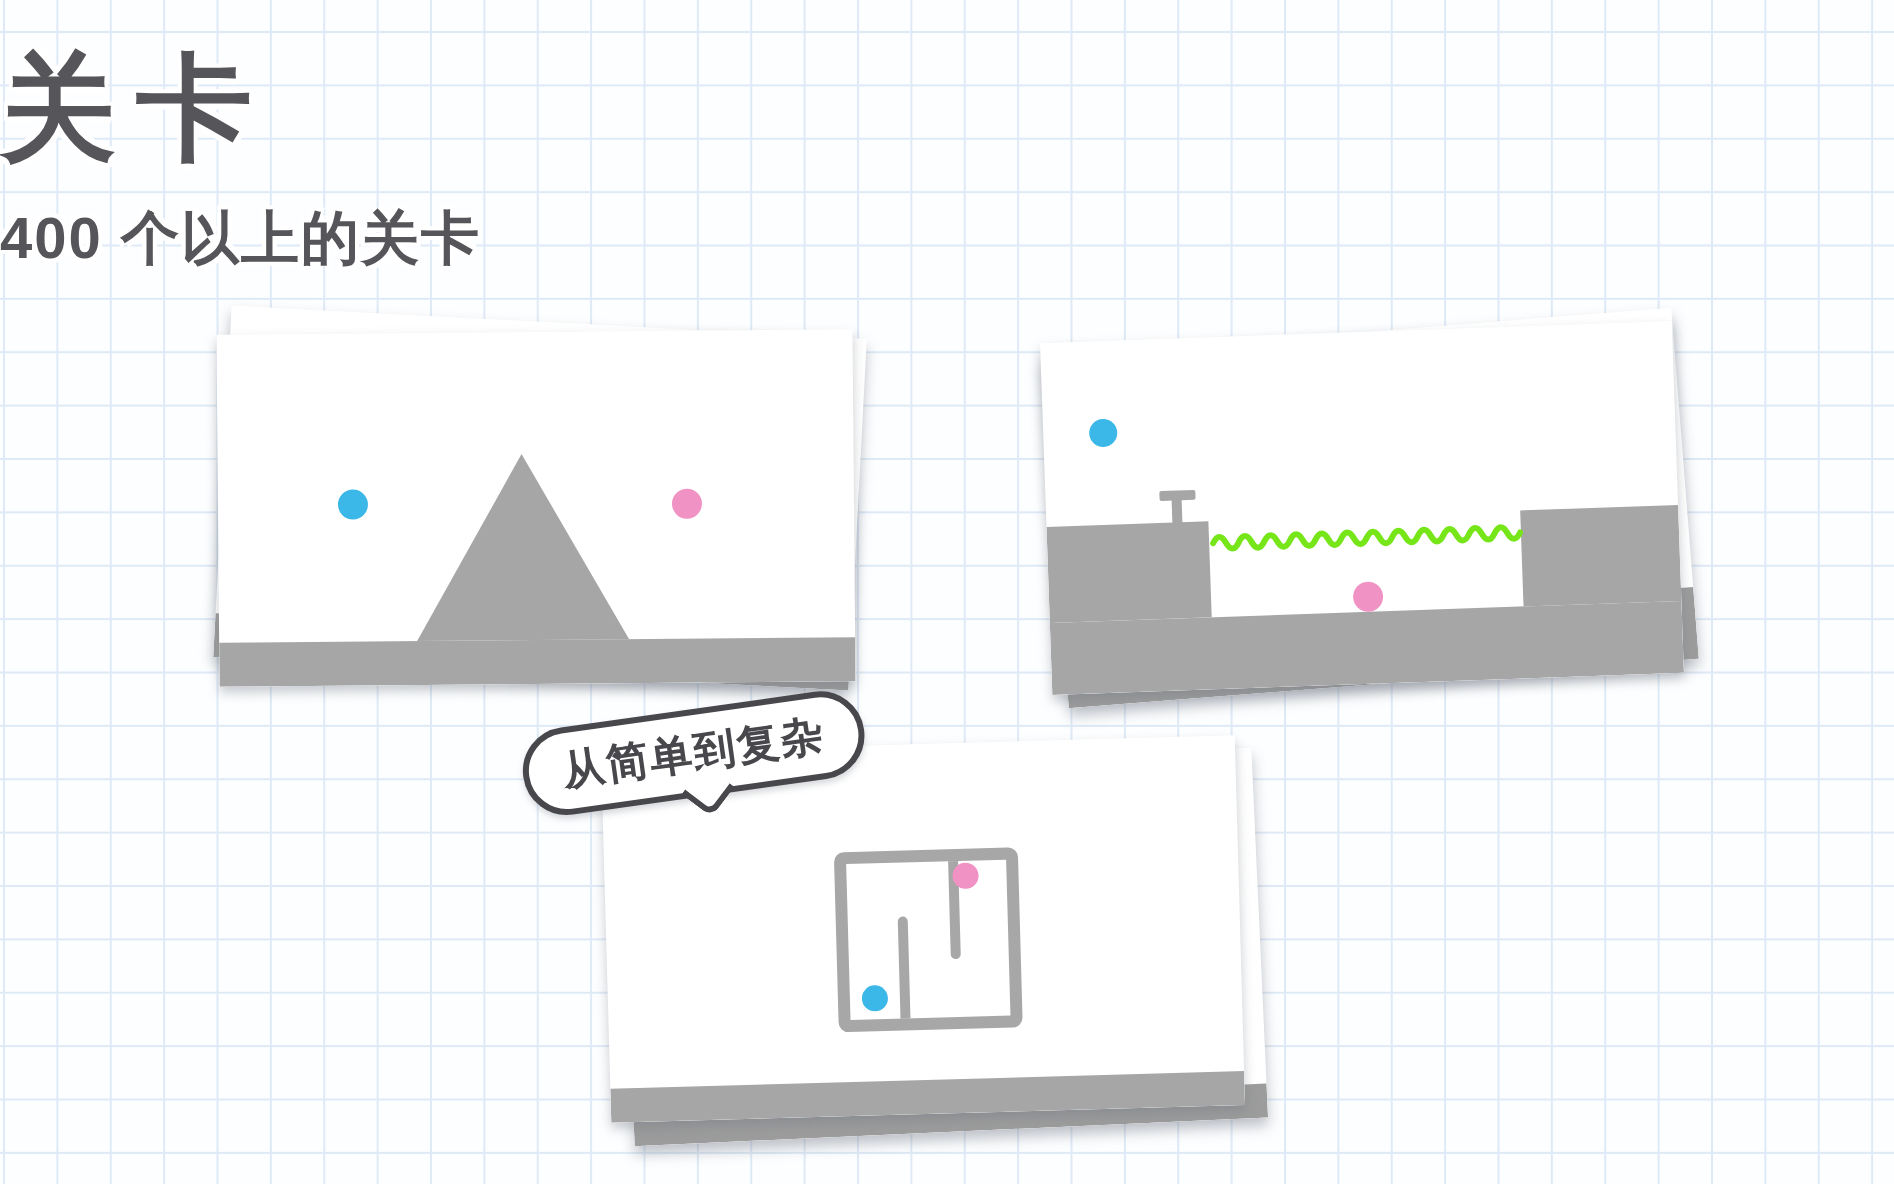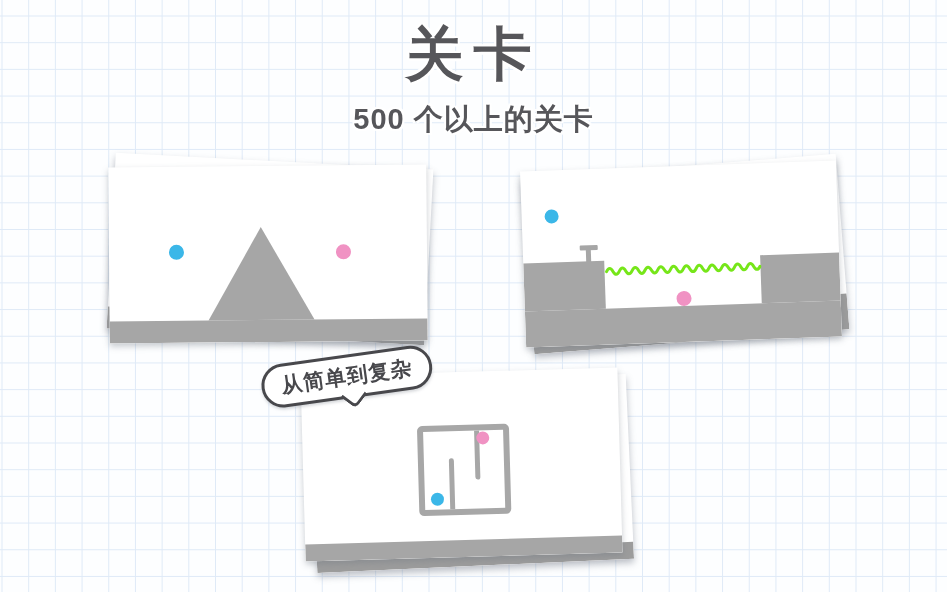--- a/index.html
+++ b/index.html
@@ -6,21 +6,21 @@
   body{
     width:947px;height:592px;overflow:hidden;position:relative;
     font-family:"Liberation Sans","DejaVu Sans",sans-serif;
     background-color:#fdfeff;
     background-image:
       linear-gradient(to right,#dfeaf7 1px,transparent 1px),
       linear-gradient(to bottom,#dfeaf7 1px,transparent 1px);
     background-size:26.7px 26.7px;
     background-position:1.5px 15.5px;
   }
-  .header{position:absolute;left:0;top:0;width:947px;text-align:center;z-index:3;}
+  .header{position:absolute;left:0;top:0;width:947px;text-align:left;z-index:3;}
   .title{
     margin:0;padding-top:16px;font-size:58px;font-weight:700;letter-spacing:10px;
     text-shadow:2px 2px 0 #fff,-2px -2px 0 #fff,2px -2px 0 #fff,-2px 2px 0 #fff,0 3px 0 #fff;
   }
   .subtitle{
     margin-top:6px;font-size:29px;font-weight:700;letter-spacing:1px;
     text-shadow:2px 2px 0 #fff,-2px -2px 0 #fff,2px -2px 0 #fff,-2px 2px 0 #fff;
   }
   .stack{position:absolute;}
   .card{position:absolute;inset:0;background:#fff;overflow:hidden;}
@@ -79,21 +79,21 @@
     position:absolute;left:78px;bottom:-10px;width:16px;height:16px;background:#fff;
     border-right:3px solid #48484c;border-bottom:3px solid #48484c;
     border-bottom-right-radius:6px;transform:rotate(45deg);
   }
 </style>
 </head>
 <body>
 
 <div class="header">
   <h1 class="title" style="color: rgb(86, 86, 90);">关卡</h1>
-  <div class="subtitle" style="color: rgb(86, 86, 90);">500 个以上的关卡</div>
+  <div class="subtitle" style="color: rgb(86, 86, 90);">400 个以上的关卡</div>
 </div>
 
 <div class="stack stack1">
   <div class="card back">
     <div class="floor" style="height:22px"></div>
   </div>
   <div class="card front">
     <div class="floor" style="background-color: rgb(166, 166, 166);"></div>
     <div class="triangle" style="border-bottom-color: rgb(166, 166, 166);"></div>
     <div class="ball" style="left: 60px; top: 78px; width: 15px; height: 15px; background-color: rgb(59, 183, 232);"></div>

